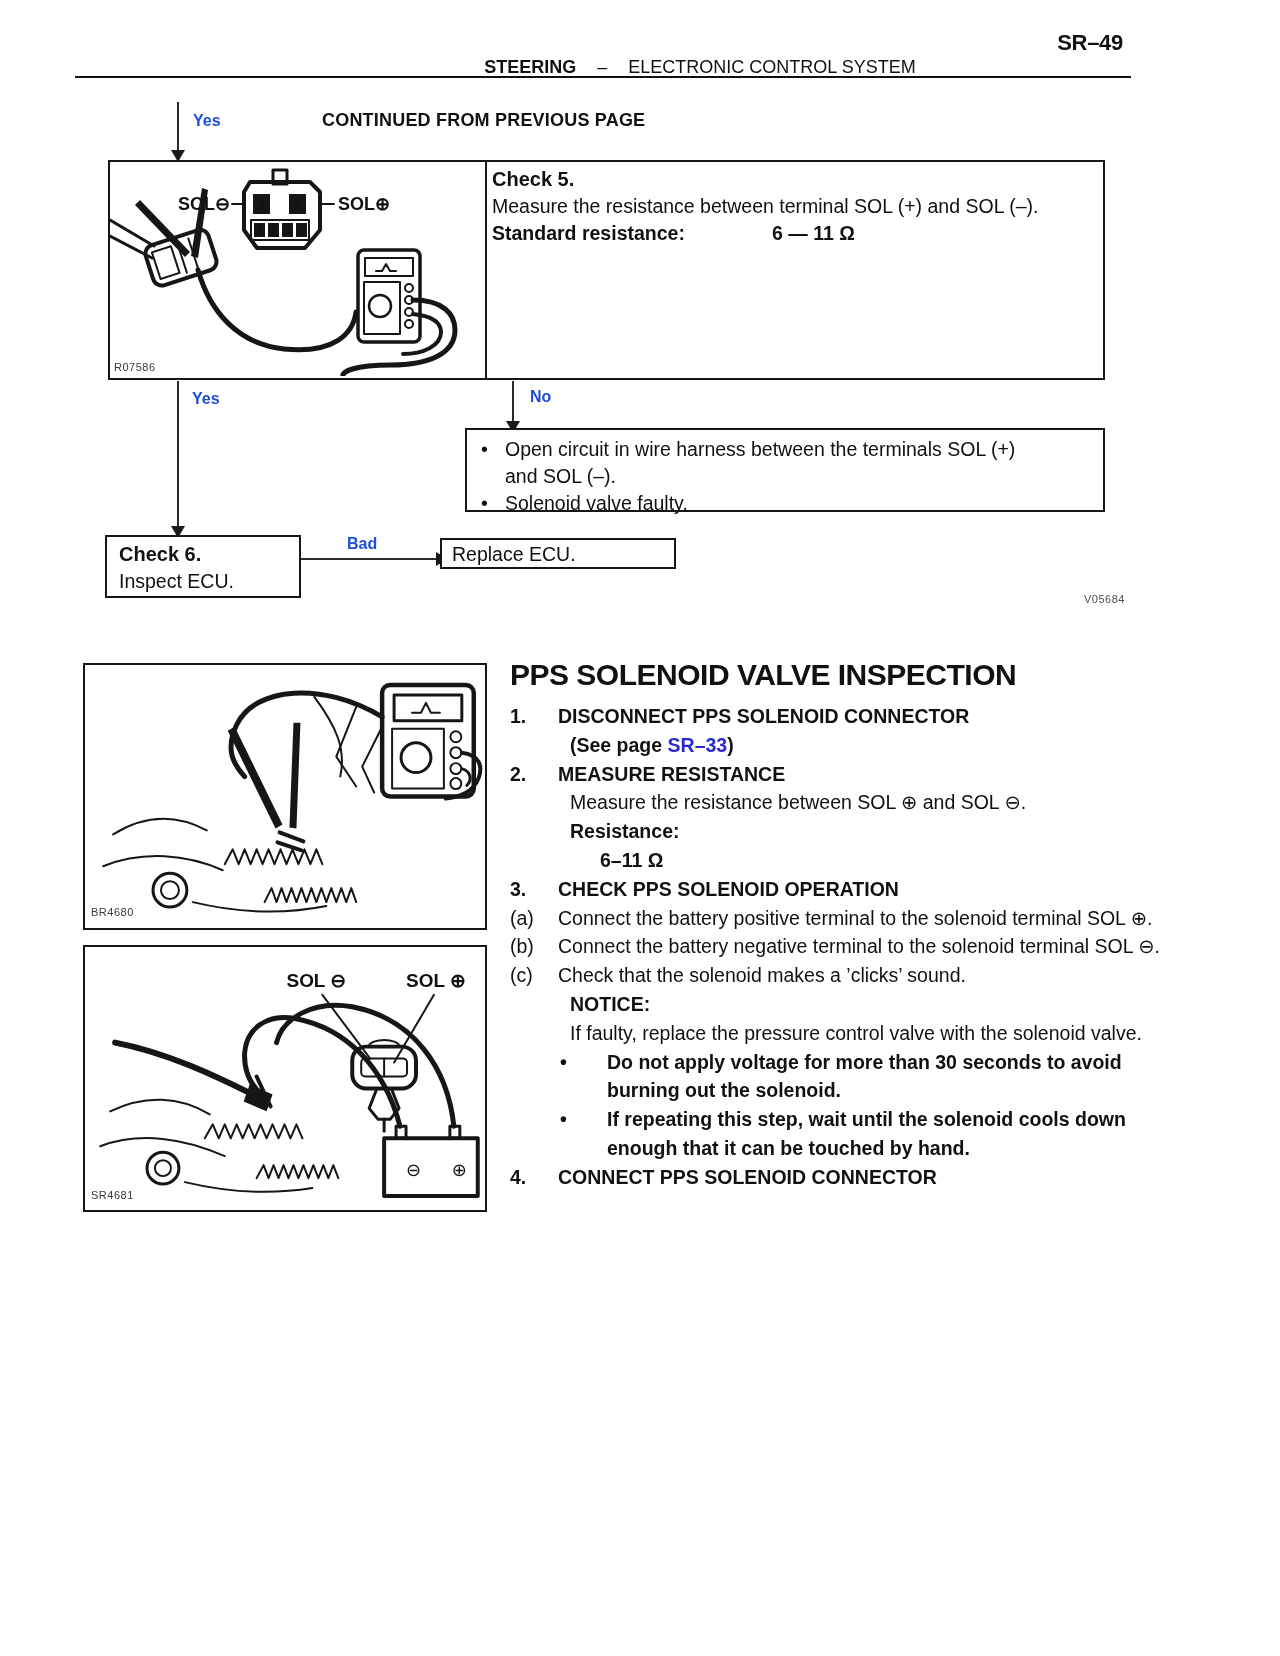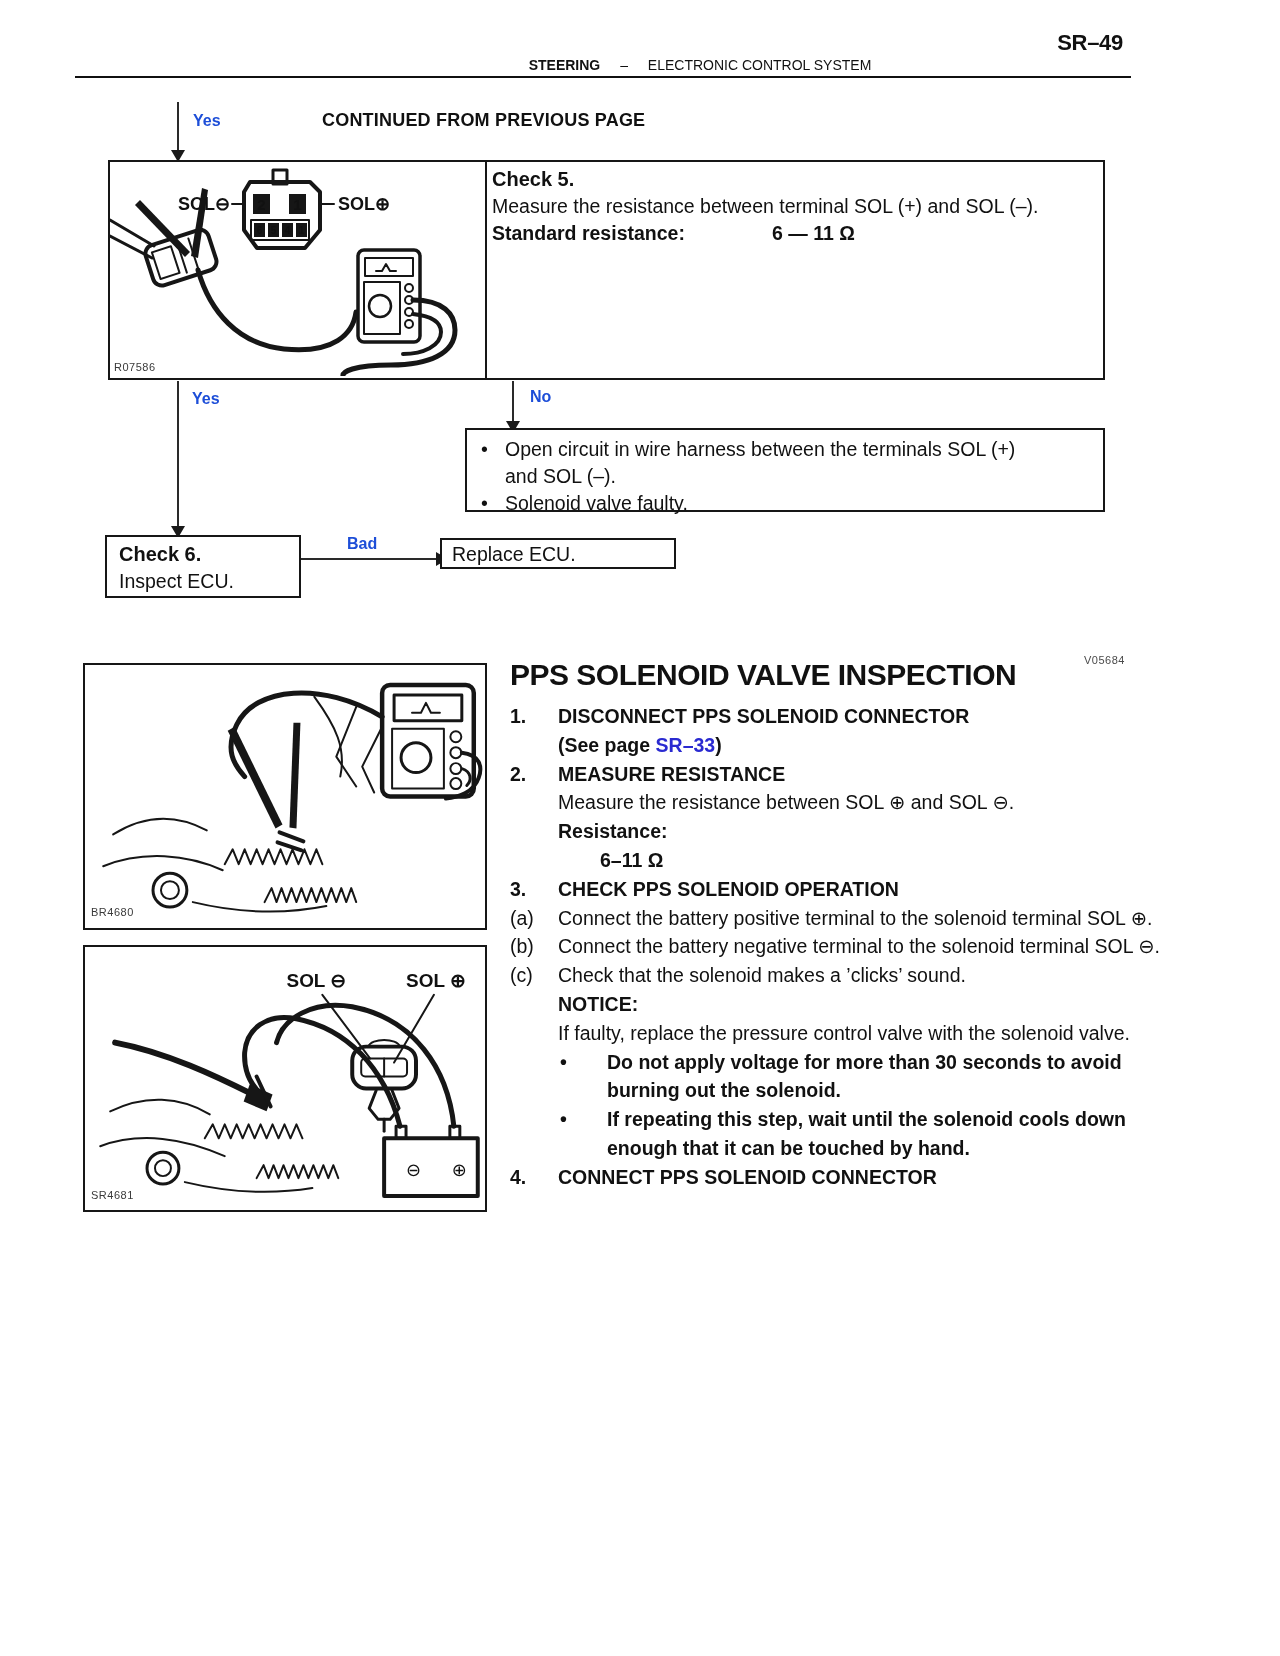--- a/index.html
+++ b/index.html
@@ -14,21 +14,21 @@
               border-right:7px solid transparent;border-top:12px solid #1a1a1a;}
   .arrow-right{position:absolute;width:0;height:0;border-top:7px solid transparent;
                border-bottom:7px solid transparent;border-left:12px solid #1a1a1a;}
   .flow-label{position:absolute;font-size:16px;font-weight:700;color:#1d4ed8;}
   .figcode{position:absolute;font-size:11px;color:#3a3a3a;letter-spacing:.5px;}
   .body-text{font-size:19.5px;line-height:27px;}
   .content{position:absolute;left:510px;top:702px;width:684px;font-size:19.5px;line-height:28.8px;}
   .row{display:flex;}
   .num{width:48px;flex:none;font-weight:700;}
   .anum{width:48px;flex:none;}
-  .indent{margin-left:48px;}
+  .indent{margin-left:60px;}
   .indent2{margin-left:90px;}
   .just{width:632px;text-align:justify;}
   .nrow{display:flex;margin-left:48px;font-weight:700;}
   .nbullet{width:47px;flex:none;padding-left:2px;}
   .ntext{width:560px;}
   .link{color:#2a2ad1;}
   .title-text{font-size:30px;font-weight:700;letter-spacing:-0.5px;}
   svg{display:block;}
   svg .ln{fill:none;stroke:#161616;stroke-linecap:round;stroke-linejoin:round;}
   svg .thin{stroke-width:2;}
@@ -36,21 +36,21 @@
   svg .wire{stroke-width:5;}
   svg text{font-family:"Liberation Sans",sans-serif;fill:#111;}
 </style>
 </head>
 <body>
 
 <div class="page">
 
   <div class="abs bold" style="right:157px;top:30px;font-size:22px;letter-spacing:-0.3px;">SR–49</div>
 
-  <div class="abs" style="left:120px;right:0;top:57px;text-align:center;font-size:14px;">
+  <div class="abs" style="left:120px;right:0;top:57px;text-align:center;font-size:18px;">
     <span class="bold">STEERING</span>
     <span style="margin:0 16px;">–</span>
     <span>ELECTRONIC CONTROL SYSTEM</span>
   </div>
 
   <div class="hline" style="left:75px;top:76px;width:1056px;background:#101010;"></div>
 
   <div class="abs bold" style="left:322px;top:110px;font-size:18px;letter-spacing:.2px;">CONTINUED FROM PREVIOUS PAGE</div>
 
   <div class="vline" style="left:177px;top:102px;height:50px;"></div>
@@ -152,21 +152,21 @@
   </div>
 
   <div class="flow-label" style="left:347px;top:535px;">Bad</div>
   <div class="hline" style="left:301px;top:558px;width:136px;"></div>
   <div class="arrow-right" style="left:436px;top:552px;"></div>
 
   <div class="box" style="left:440px;top:538px;width:236px;height:31px;padding:1px 10px;">
     <div class="body-text">Replace ECU.</div>
   </div>
 
-  <div class="figcode" style="left:1084px;top:654px;color:#4a4a4a;">V05684</div>
+  <div class="figcode" style="left:1084px;top:593px;color:#4a4a4a;">V05684</div>
 
   <div class="box" style="left:83px;top:663px;width:404px;height:267px;">
     <svg width="399" height="262" viewBox="0 0 400 263">
       <g>
         <rect x="298" y="20" width="92" height="112" rx="8" class="ln" stroke-width="4.5"></rect>
         <rect x="310" y="30" width="68" height="26" class="ln med"></rect>
         <path d="M328,48 h9 l5,-10 l5,10 h9" class="ln thin"></path>
         <rect x="308" y="64" width="52" height="60" class="ln thin"></rect>
         <circle cx="332" cy="93" r="15" class="ln med"></circle>
         <circle cx="372" cy="72" r="5.5" class="ln thin"></circle>

